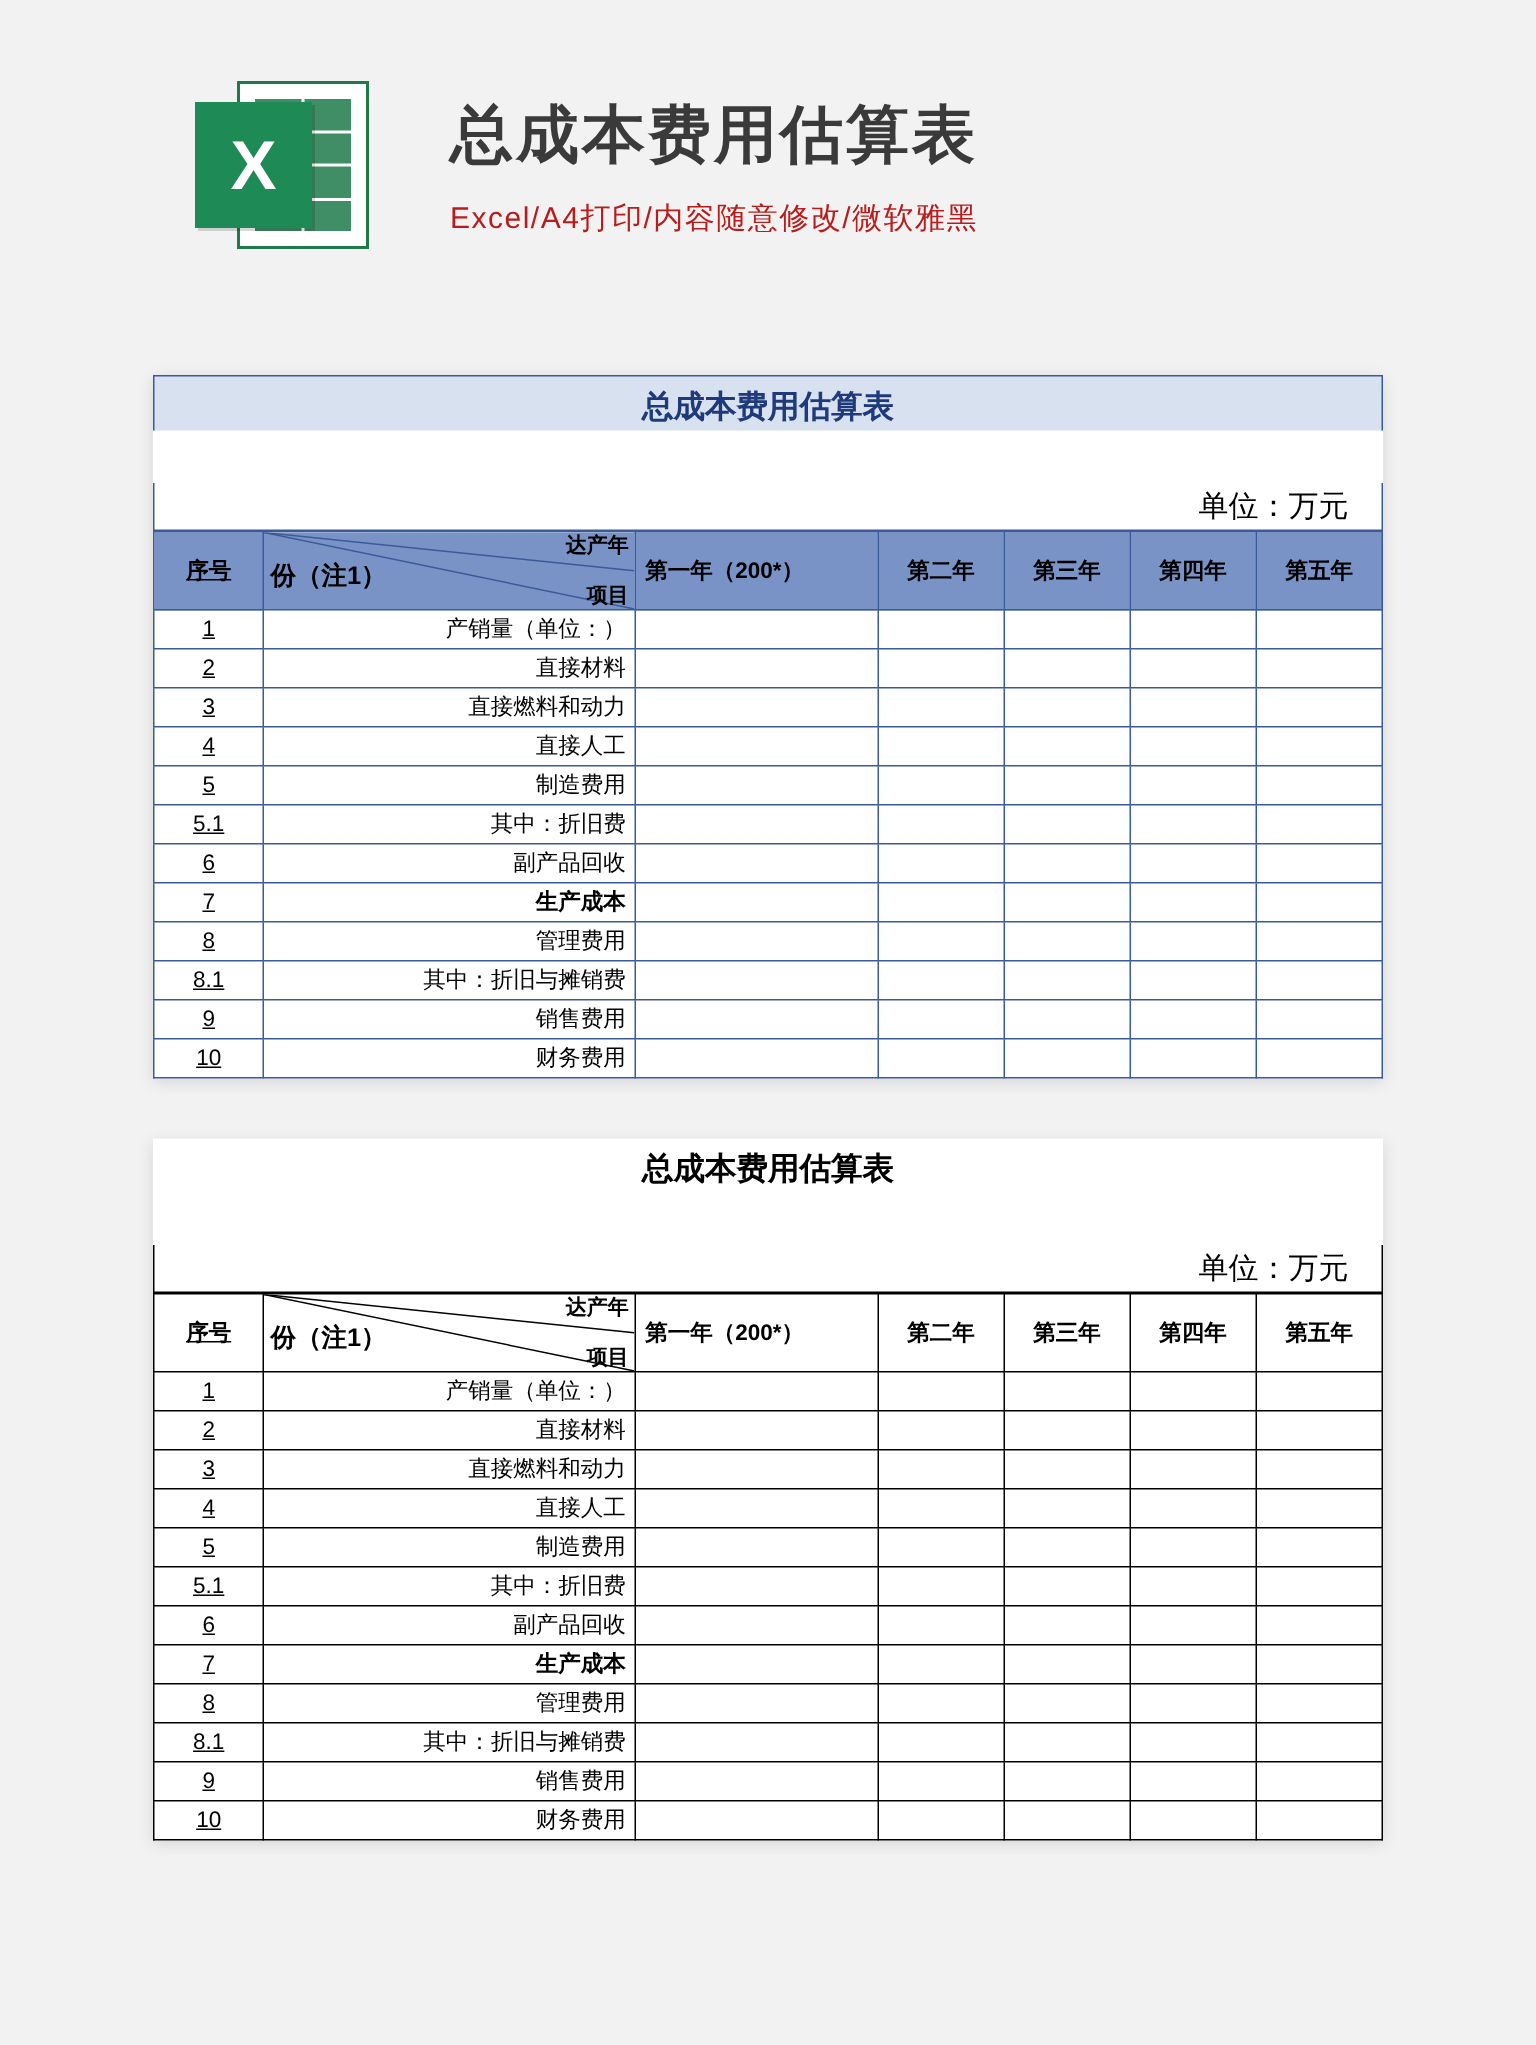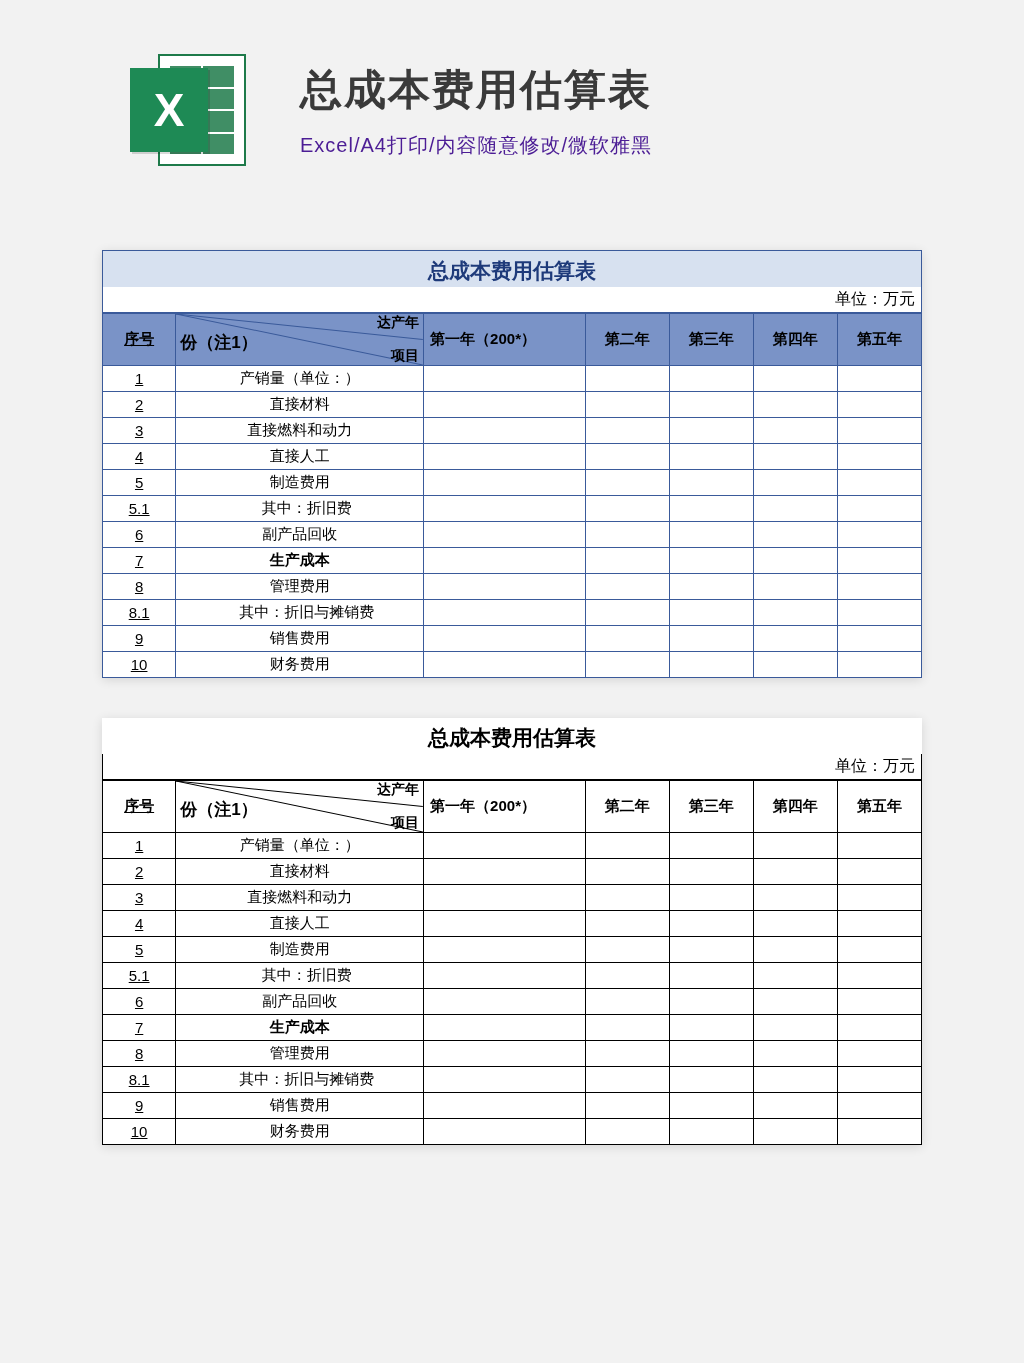--- a/index.html
+++ b/index.html
@@ -47,61 +47,62 @@
 }
 .header-text { margin-left: 50px; }
 .header-title {
   font-size: 42px;
   font-weight: bold;
   color: #3a3a3a;
   letter-spacing: 2px;
 }
 .header-sub {
   font-size: 20px;
-  color: #4c1d95;
+  color: #b91c1c;
   margin-top: 14px;
   letter-spacing: 1px;
 }
 
 .sheet-wrap {
   width: 820px;
   margin: 40px auto 0 auto;
   background: #fff;
   box-shadow: 0 2px 10px rgba(0,0,0,.12);
   padding: 0;
 }
 .sheet-title {
   font-size: 21px;
   font-weight: bold;
   text-align: center;
   padding: 6px 0 2px 0;
 }
 .sheet-title.blue { background: #d7e1f0; color: #1e3a7a; border: 1px solid #3a5a9a; border-bottom: none; }
 .sheet-unit {
   text-align: right;
-  font-size: 16px;
-  padding: 2px 6px;
+  font-size: 20px;
+  padding: 2px 22px;
   border: 1px solid #3a5a9a;
   border-top: none;
+  margin-top: 35px;
 }
 .sheet-unit.plain { border-color: #000; }
 
 table {
   width: 100%;
   border-collapse: collapse;
   font-size: 15px;
 }
 table.blue th, table.blue td { border: 1px solid #3a5a9a; }
 table.plain th, table.plain td { border: 1px solid #000; }
 th, td { padding: 3px 6px; height: 26px; }
 th { font-weight: normal; }
 table.blue thead th { background: #7a93c7; color: #000; font-weight: bold; }
 table.plain thead th { font-weight: bold; }
 .col-seq { width: 68px; text-align: center; text-decoration: underline; }
-.col-item { width: 230px; text-align: center; position: relative; }
+.col-item { width: 230px; text-align: right; position: relative; }
 .col-y1 { width: 150px; text-align: left; }
 .col-y { width: 78px; text-align: center; }
 .diag-cell { position: relative; height: 52px; padding: 0; }
 .diag-cell svg { position: absolute; left:0; top:0; width:100%; height:100%; }
 .diag-tr { position: absolute; right: 4px; top: 0; font-size: 14px; }
 .diag-ml { position: absolute; left: 4px; top: 17px; font-size: 17px; }
 .diag-br { position: absolute; right: 4px; bottom: 0; font-size: 14px; margin-top: 48px; }
 .bold { font-weight: bold; }
 .indent { padding-left: 20px; }
 

